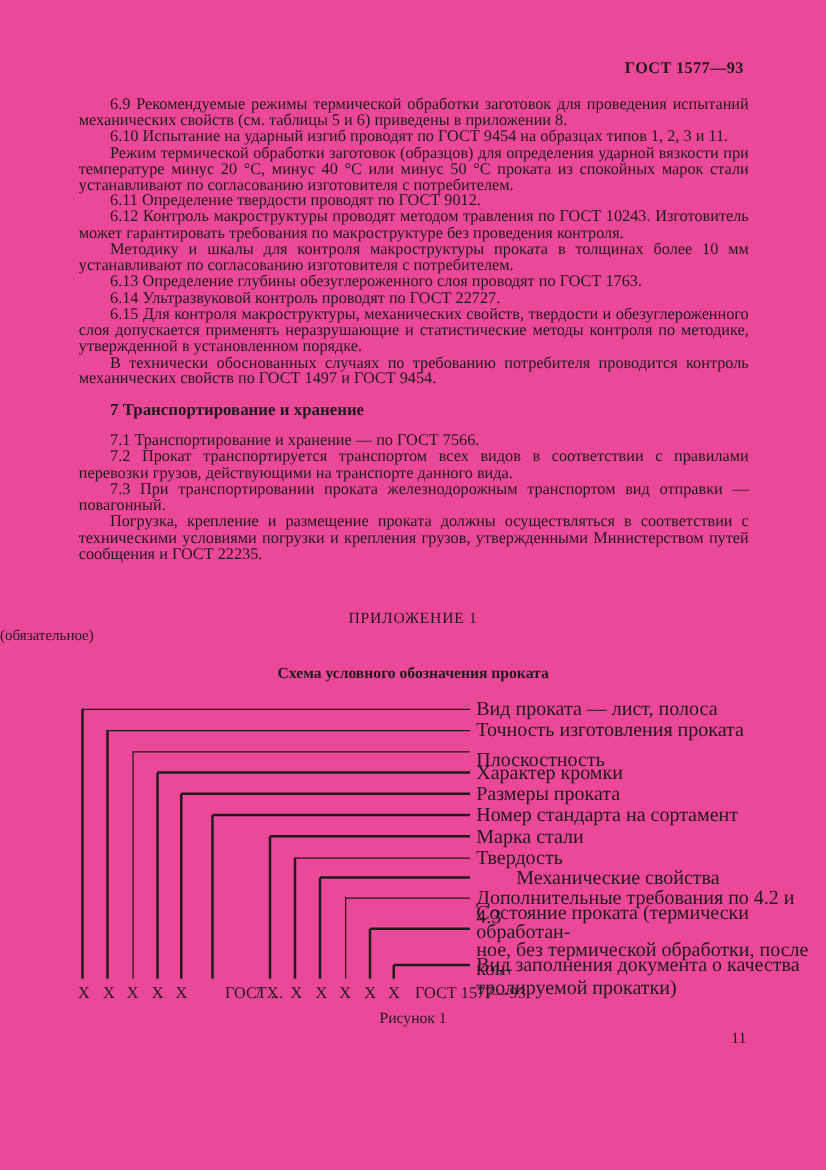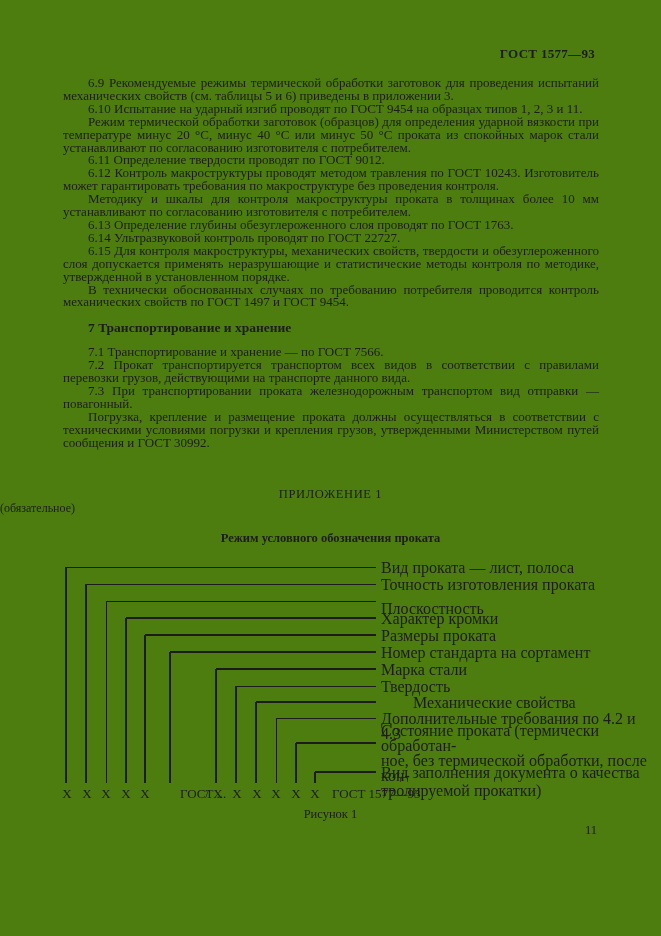--- a/index.html
+++ b/index.html
@@ -1,19 +1,19 @@
 <!DOCTYPE html>
 <html><head>
 <meta charset="utf-8">
 <style>
   html,body{margin:0;padding:0;background:#ffffff;}
   .page{
     position:relative;
     width:661px;height:936px;
-    background:#4d7c0f;
+    background:#ec4899;
     color:#1c1c1c;
     font-family:"Liberation Serif", serif;
     overflow:hidden;
   }
   .doc-header{
     position:absolute;top:46px;right:66px;
     font-weight:bold;font-size:13px;letter-spacing:0.3px;
   }
   .body-text{
     position:absolute;top:77px;left:63px;width:536px;
@@ -58,43 +58,43 @@
 </style>
 </head>
 <body>
 
 <div class="page">
 
   <div class="doc-header">ГОСТ 1577—93</div>
 
   <div class="body-text">
     <div id="sec6">
-        <p>6.9 Рекомендуемые режимы термической обработки заготовок для проведения испытаний механических свойств (см. таблицы 5 и 6) приведены в приложении 3.</p>
+        <p>6.9 Рекомендуемые режимы термической обработки заготовок для проведения испытаний механических свойств (см. таблицы 5 и 6) приведены в приложении 8.</p>
         <p>6.10 Испытание на ударный изгиб проводят по ГОСТ 9454 на образцах типов 1, 2, 3 и 11.</p>
         <p>Режим термической обработки заготовок (образцов) для определения ударной вязкости при температуре минус 20 °С, минус 40 °С или минус 50 °С проката из спокойных марок стали устанавливают по согласованию изготовителя с потребителем.</p>
         <p>6.11 Определение твердости проводят по ГОСТ 9012.</p>
         <p>6.12 Контроль макроструктуры проводят методом травления по ГОСТ 10243. Изготовитель может гарантировать требования по макроструктуре без проведения контроля.</p>
         <p>Методику и шкалы для контроля макроструктуры проката в толщинах более 10 мм устанавливают по согласованию изготовителя с потребителем.</p>
         <p>6.13 Определение глубины обезуглероженного слоя проводят по ГОСТ 1763.</p>
         <p>6.14 Ультразвуковой контроль проводят по ГОСТ 22727.</p>
         <p>6.15 Для контроля макроструктуры, механических свойств, твердости и обезуглероженного слоя допускается применять неразрушающие и статистические методы контроля по методике, утвержденной в установленном порядке.</p>
         <p>В технически обоснованных случаях по требованию потребителя проводится контроль механических свойств по ГОСТ 1497 и ГОСТ 9454.</p>
       </div>
     <div class="sec-heading">7 Транспортирование и хранение</div>
     <div id="sec7">
         <p>7.1 Транспортирование и хранение — по ГОСТ 7566.</p>
         <p>7.2 Прокат транспортируется транспортом всех видов в соответствии с правилами перевозки грузов, действующими на транспорте данного вида.</p>
         <p>7.3 При транспортировании проката железнодорожным транспортом вид отправки — повагонный.</p>
-        <p>Погрузка, крепление и размещение проката должны осуществляться в соответствии с техническими условиями погрузки и крепления грузов, утвержденными Министерством путей сообщения и ГОСТ 30992.</p>
+        <p>Погрузка, крепление и размещение проката должны осуществляться в соответствии с техническими условиями погрузки и крепления грузов, утвержденными Министерством путей сообщения и ГОСТ 22235.</p>
       </div>
   </div>
 
   <div class="appendix-title">ПРИЛОЖЕНИЕ 1</div>
   <div class="appendix-subtitle">(обязательное)</div>
-  <div class="appendix-caption">Режим условного обозначения проката</div>
+  <div class="appendix-caption">Схема условного обозначения проката</div>
 
   <div class="diagram" id="diagram">
       <div class="vline" style="left: 64.75px; top: 9px; width: 2.5px; height: 216px;"></div>
       <div class="hline" style="left: 66px; top: 8.5px; width: 310px; height: 1px;"></div>
       <div class="dlabel" style="top: 1.5px;">Вид проката — лист, полоса</div>
       <div class="vline" style="left: 84.75px; top: 26px; width: 2.5px; height: 199px;"></div>
       <div class="hline" style="left: 86px; top: 25.5px; width: 290px; height: 1px;"></div>
       <div class="dlabel" style="top: 18.5px;">Точность изготовления проката</div>
       <div class="vline" style="left: 105.5px; top: 43px; width: 1px; height: 182px;"></div>
       <div class="hline" style="left: 106px; top: 42.5px; width: 270px; height: 1px;"></div>

